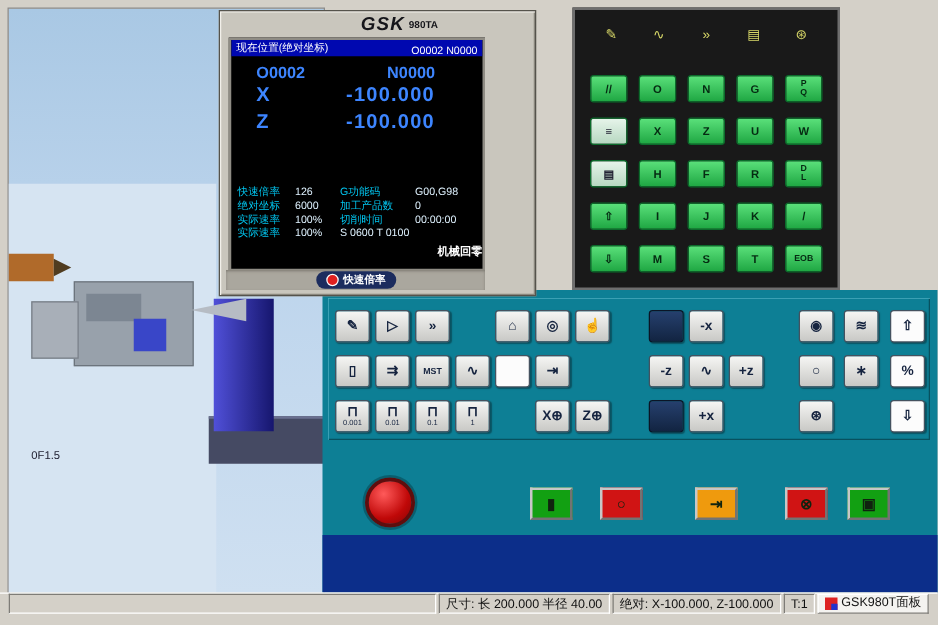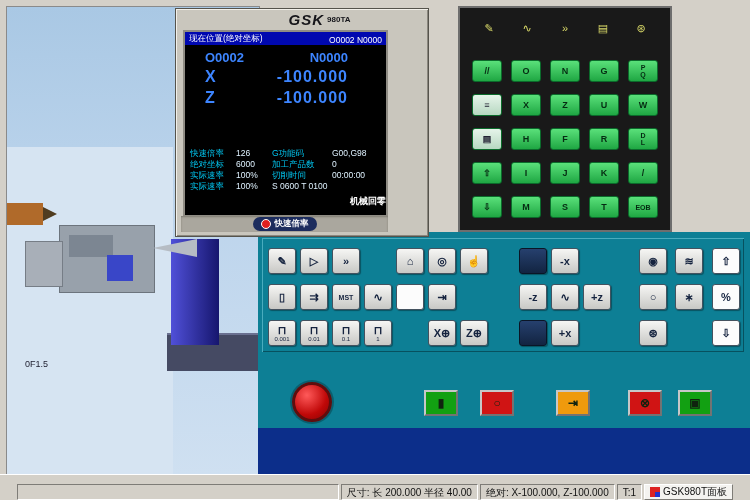--- a/index.html
+++ b/index.html
@@ -105,22 +105,22 @@
   }
   .cbtn{
     position:absolute;top:158px;width:30px;height:22px;
     border:2px outset #c7c7c7;display:flex;align-items:center;justify-content:center;
     font-weight:bold;font-size:12px;color:#10230f;cursor:pointer;
   }
 
   
   #statusbar{
     left:0;top:474px;width:750px;height:26px;background:#d4d0c8;
-    border-top:1px solid #fff;display:flex;align-items:flex-end;gap:2px;
-    padding:0 17px;box-sizing:border-box;
+    border-top:1px solid #fff;display:flex;align-items:flex-start;gap:2px;
+    padding:0 7px;box-sizing:border-box;
   }
   .sbar-cell{
     border:1px solid;border-color:#7e7c77 #fff #fff #7e7c77;
     padding:1px 5px;font-size:10px;height:16px;line-height:14px;
     white-space:nowrap;box-sizing:border-box;color:#111;
   }
   .sbar-spacer{flex:1;}
   #sbar-panelname{display:flex;align-items:center;gap:3px;background:#f4f3f0;
     border-color:#fff #7e7c77 #7e7c77 #fff;}
   #sbar-logo{width:10px;height:10px;background:#d22;position:relative;display:inline-block;}

